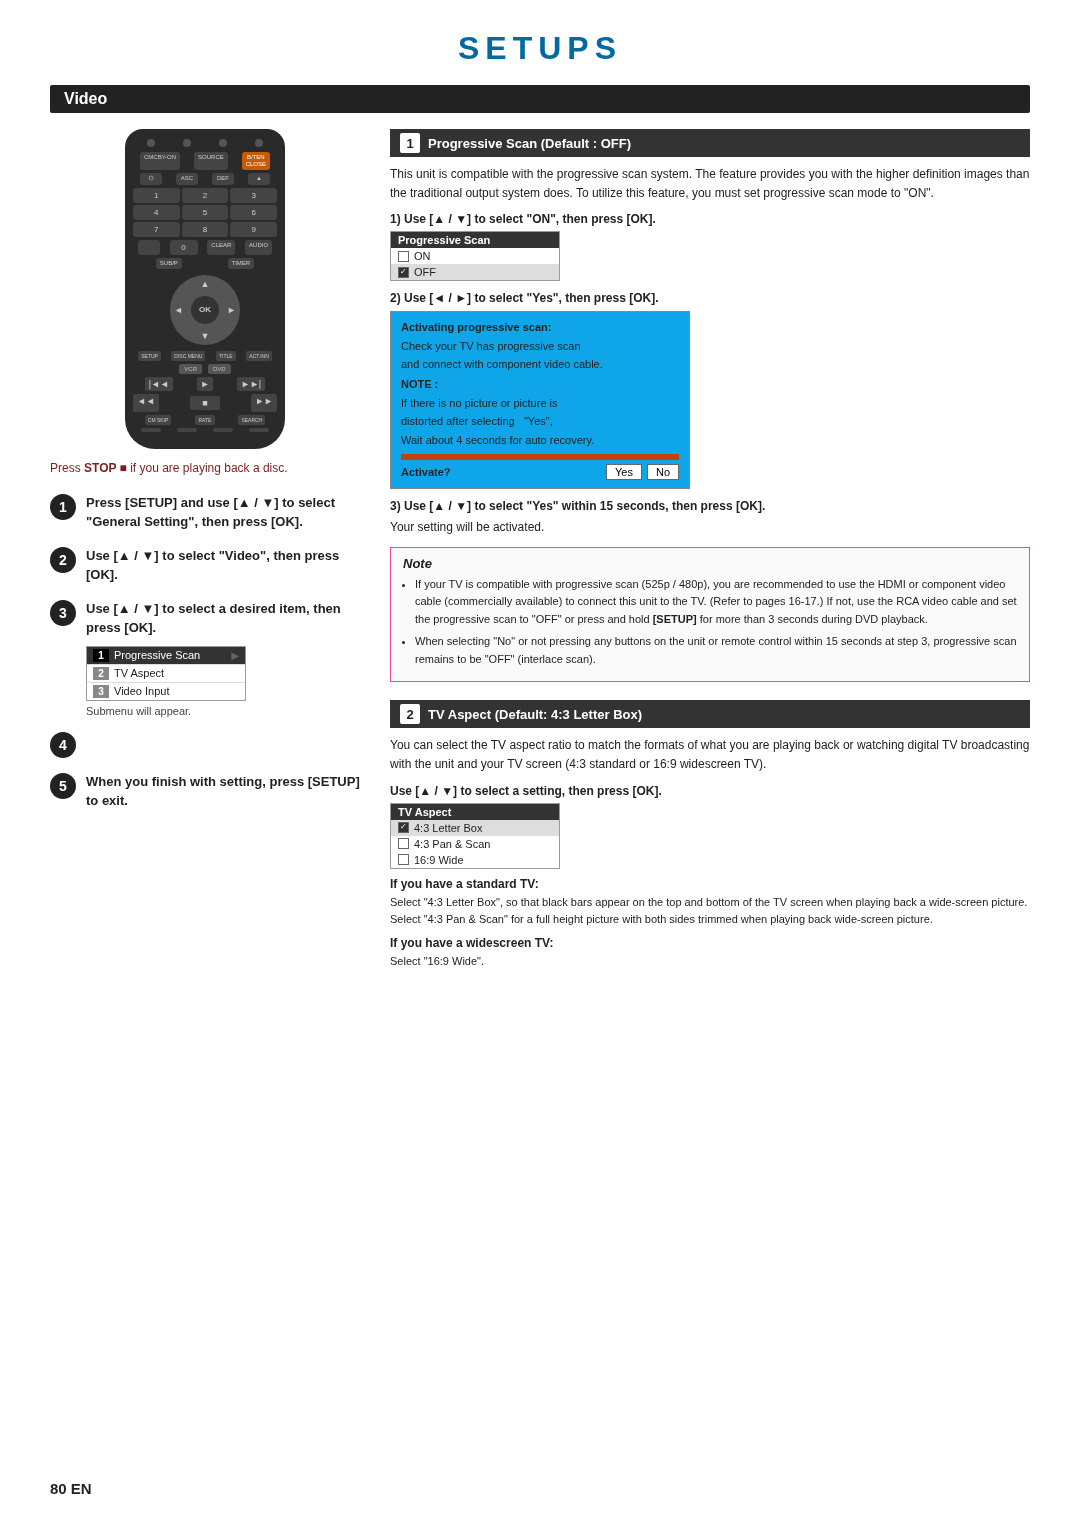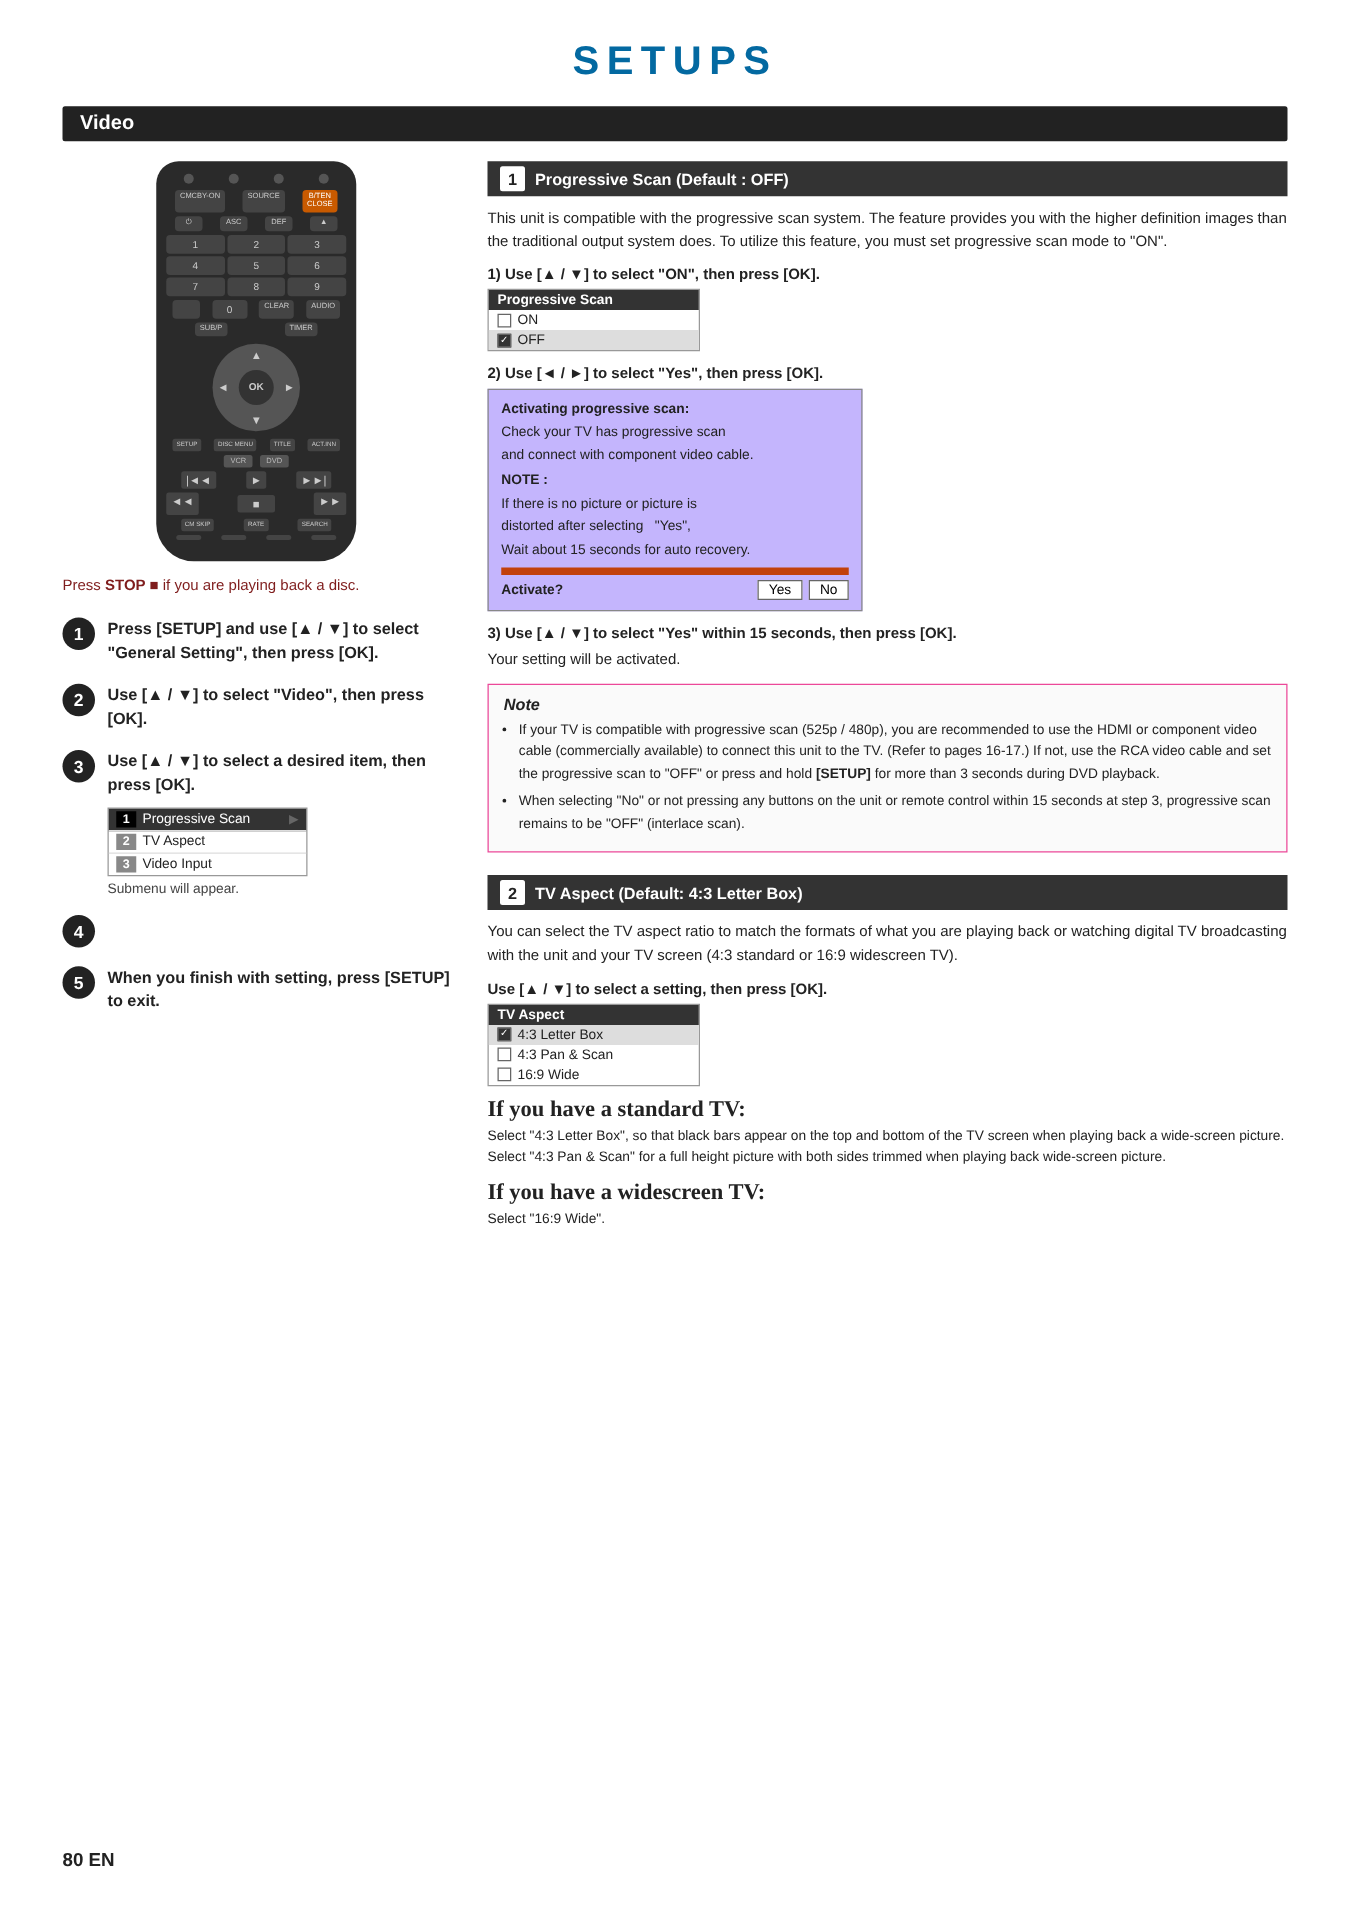--- a/index.html
+++ b/index.html
@@ -348,21 +348,21 @@
       top: -1px;
       left: 1px;
     }
     
     .activate-box {
       border: 1px solid #888;
       width: 300px;
       font-size: 11px;
       margin: 6px 0 8px 0;
       padding: 8px 10px;
-      background: #c4b5fd;
+      background: #0ea5e9;
     }
     .activate-box p { margin-bottom: 3px; line-height: 1.4; }
     .activate-box .note-label { font-weight: bold; margin-top: 5px; }
     .activate-bottom {
       display: flex;
       align-items: center;
       border-top: 6px solid #c2410c;
       margin-top: 6px;
       padding-top: 4px;
     }
@@ -432,24 +432,23 @@
     
     .page-num {
       position: absolute;
       bottom: 30px;
       left: 50px;
       font-size: 15px;
       font-weight: bold;
     }
     
     .if-you-have {
-      font-size: 18px;
+      font-size: 12px;
       font-weight: bold;
       margin: 8px 0 3px 0;
-      font-family: Liberation Serif, serif;
     }
     .if-you-text {
       font-size: 11px;
       line-height: 1.55;
       color: #222;
     }
     .small-box {
       display: inline-flex;
       align-items: center;
       justify-content: center;
@@ -655,21 +654,21 @@
         2) Use [◄ / ►] to select <b>"Yes"</b>, then press [OK].
       </div>
 
       <div class="activate-box">
         <p><b>Activating progressive scan:</b></p>
         <p>Check your TV has progressive scan</p>
         <p>and connect with component video cable.</p>
         <p class="note-label">NOTE :</p>
         <p>If there is no picture or picture is</p>
         <p>distorted after selecting &nbsp; "Yes",</p>
-        <p>Wait about 15 seconds for auto recovery.</p>
+        <p>Wait about 4 seconds for auto recovery.</p>
         <div class="activate-bottom">
           <span class="activate-label">Activate?</span>
           <button class="activate-yes">Yes</button>
           <button class="activate-no">No</button>
         </div>
       </div>
 
       <div class="sub-step">
         3) Use [▲ / ▼] to select <b>"Yes"</b> within 15 seconds, then press [OK].
       </div>

